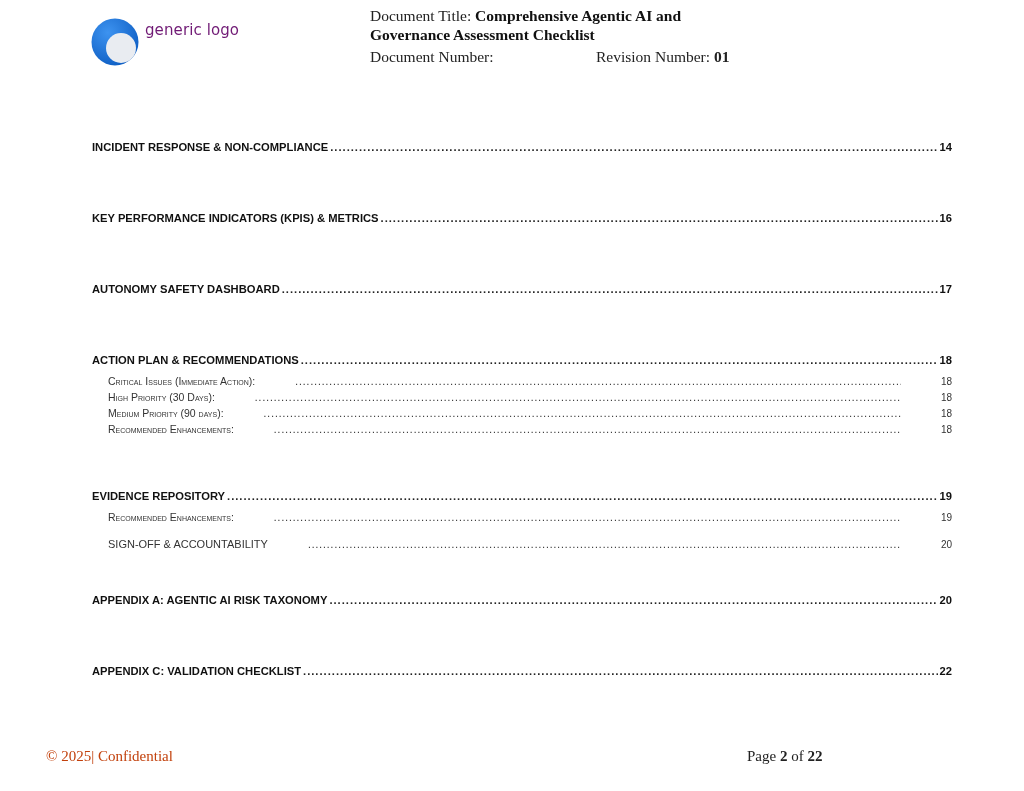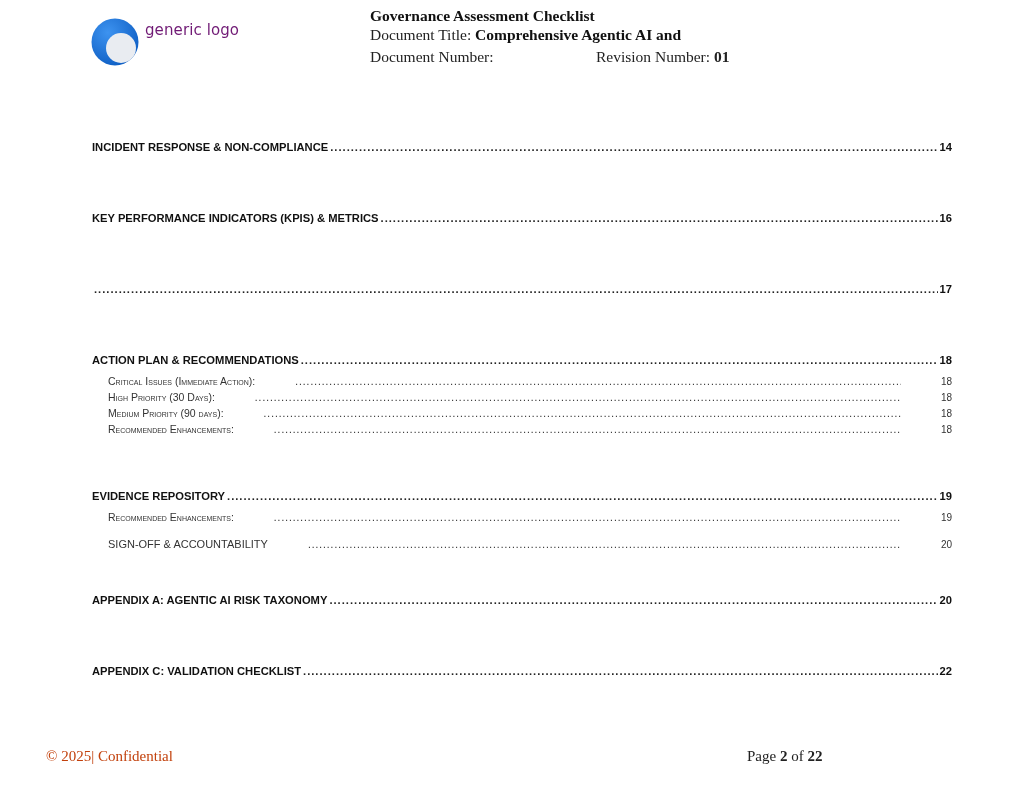--- a/index.html
+++ b/index.html
@@ -42,25 +42,25 @@
       </radialGradient>
     </defs>
     <circle cx="24" cy="24" r="23.5" fill="url(#g1)"></circle>
     <circle cx="30" cy="30" r="15" fill="#e9ecf1"></circle>
   </svg>
   <span class="logo-small">generic logo</span>
 </div>
 
 <div class="header-info">
   <div class="hdr-line">
-    <b>Governance Assessment Checklist</b>
+    <span>Document Title:</span>
+    <b>Comprehensive Agentic AI and</b>
   </div>
   <div class="hdr-line">
-    <span>Document Title:</span>
-    <b>Comprehensive Agentic AI and</b>
+    <b>Governance Assessment Checklist</b>
   </div>
   <div class="hdr-row">
     <span>Document Number:</span>
     <b></b>
   </div>
   <div class="hdr-rev">
     <span>Revision Number:</span>
     <b>01</b>
   </div>
 </div>
@@ -70,20 +70,21 @@
     <span class="toc-label">INCIDENT RESPONSE &amp; NON-COMPLIANCE</span>
     <span class="toc-dots"></span>
     <span class="toc-page">14</span>
   </div>
   <div class="toc-row l1">
     <span class="toc-label">KEY PERFORMANCE INDICATORS (KPIS) &amp; METRICS</span>
     <span class="toc-dots"></span>
     <span class="toc-page">16</span>
   </div>
   <div class="toc-row l1">
+    <span class="toc-label">AUTONOMY SAFETY DASHBOARD</span>
     <span class="toc-dots"></span>
     <span class="toc-page">17</span>
   </div>
   <div class="toc-row l1">
     <span class="toc-label">ACTION PLAN &amp; RECOMMENDATIONS</span>
     <span class="toc-dots"></span>
     <span class="toc-page">18</span>
   </div>
 
   <div class="toc-row l2 first">

